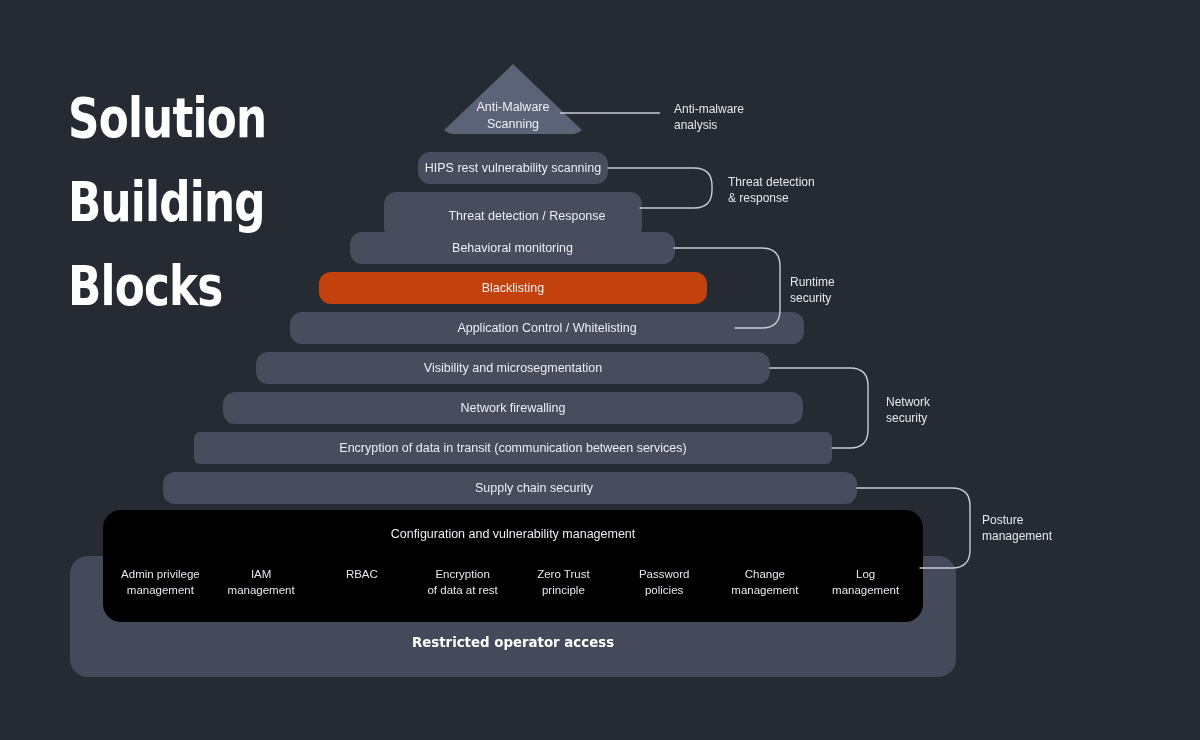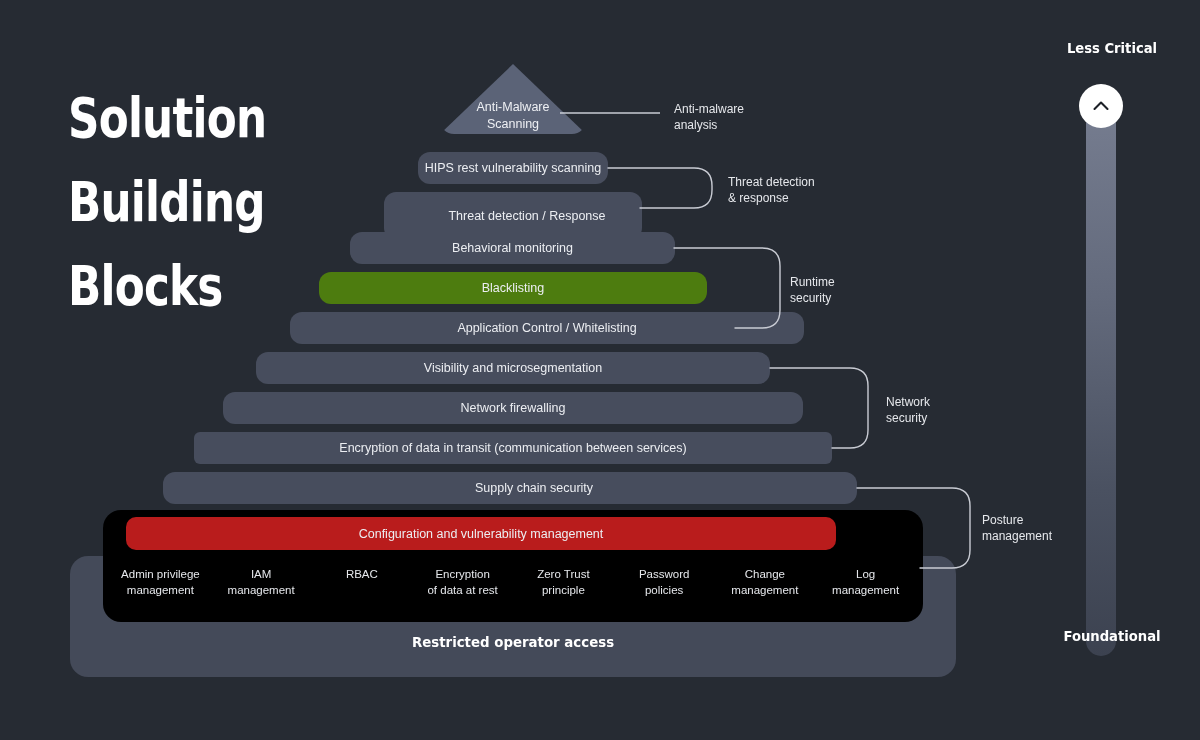--- a/index.html
+++ b/index.html
@@ -114,23 +114,23 @@
     top: 510px;
     width: 820px;
     height: 112px;
     background: #000000;
     border-radius: 18px;
   }
   #config-bar {
     position: absolute;
     left: 126px;
     top: 517px;
-    width: 710px;
+    width: 774px;
     height: 33px;
-    background: #b91c1c;
+    background: #000000;
     border-radius: 10px;
     display: flex;
     align-items: center;
     justify-content: center;
     font-size: 12.5px;
     color: #eceef2;
   }
   #foundation-items {
     position: absolute;
     left: 110px;
@@ -239,21 +239,21 @@
     <div id="layers-host">
         <div class="layer" style="left: 418px; top: 152px; width: 190px; height: 32px; background: rgb(71, 77, 93);">
           <span>HIPS rest vulnerability scanning</span>
         </div>
         <div class="layer" style="left: 384px; top: 192px; width: 258px; height: 48px; background: rgb(71, 77, 93); padding-left: 28px;">
           <span>Threat detection / Response</span>
         </div>
         <div class="layer" style="left: 350px; top: 232px; width: 325px; height: 32px; background: rgb(71, 77, 93);">
           <span>Behavioral monitoring</span>
         </div>
-        <div class="layer" style="left: 319px; top: 272px; width: 388px; height: 32px; background: #4d7c0f;">
+        <div class="layer" style="left: 319px; top: 272px; width: 388px; height: 32px; background: #c2410c;">
           <span>Blacklisting</span>
         </div>
         <div class="layer" style="left: 290px; top: 312px; width: 514px; height: 32px; background: rgb(71, 77, 93);">
           <span>Application Control / Whitelisting</span>
         </div>
         <div class="layer" style="left: 256px; top: 352px; width: 514px; height: 32px; background: rgb(71, 77, 93);">
           <span>Visibility and microsegmentation</span>
         </div>
         <div class="layer" style="left: 223px; top: 392px; width: 580px; height: 32px; background: rgb(71, 77, 93);">
           <span>Network firewalling</span>
@@ -327,24 +327,14 @@
 
     <div id="bracket-labels-host">
         <div class="bracket-label" style="left: 674px; top: 101px;"><div>Anti-malware</div><div>analysis</div></div>
         <div class="bracket-label" style="left: 728px; top: 174px;"><div>Threat detection</div><div>&amp; response</div></div>
         <div class="bracket-label" style="left: 790px; top: 274px;"><div>Runtime</div><div>security</div></div>
         <div class="bracket-label" style="left: 886px; top: 394px;"><div>Network</div><div>security</div></div>
         <div class="bracket-label" style="left: 982px; top: 512px;"><div>Posture</div><div>management</div></div>
       </div>
   </div>
 
-  <div id="scale">
-    <div id="scale-top-label">Less Critical</div>
-    <div id="scale-bar"></div>
-    <div id="scale-knob">
-      <svg width="22" height="22" viewBox="0 0 22 22">
-        <path d="M 4.5 14 L 11 7.5 L 17.5 14" fill="none" stroke="#1c2027" stroke-width="2.1" stroke-linecap="round" stroke-linejoin="round"></path>
-      </svg>
-    </div>
-    <div id="scale-bottom-label">Foundational</div>
-  </div>
 
 </div>
 
 </body></html>

